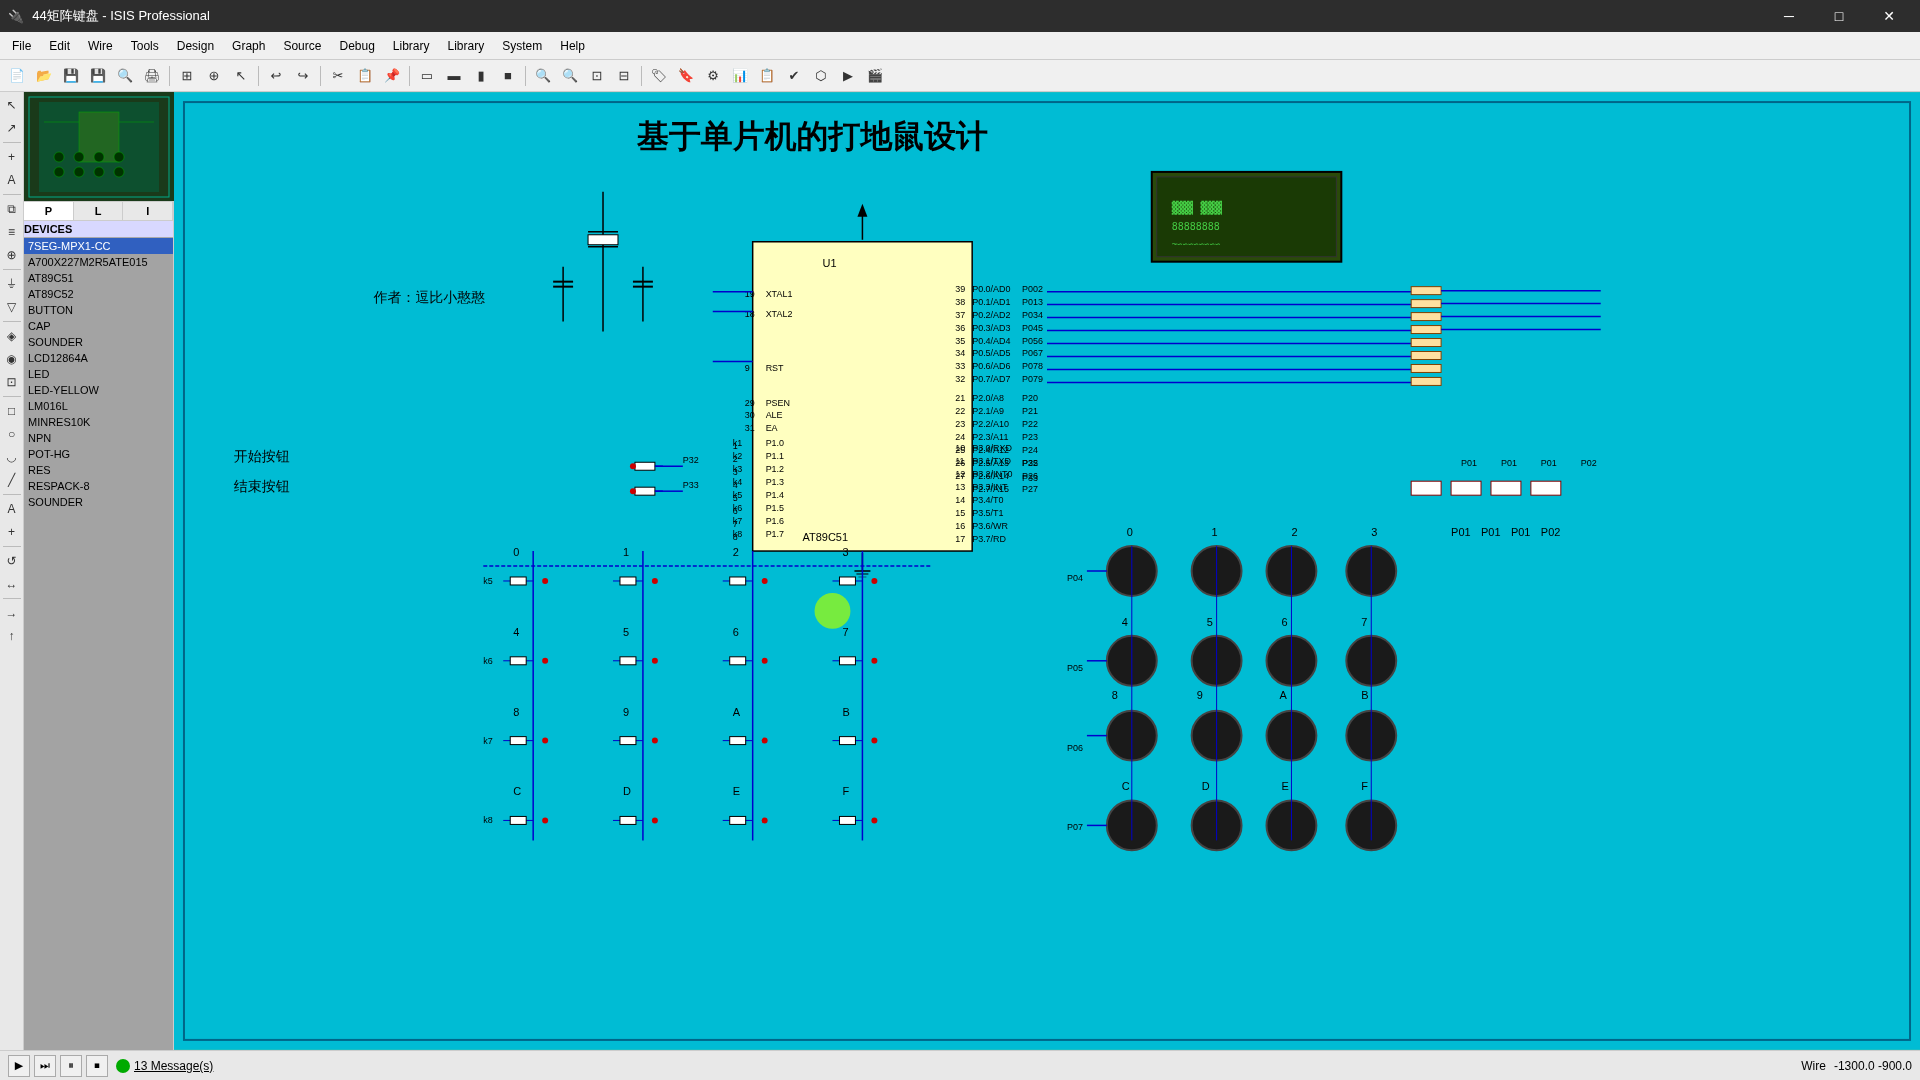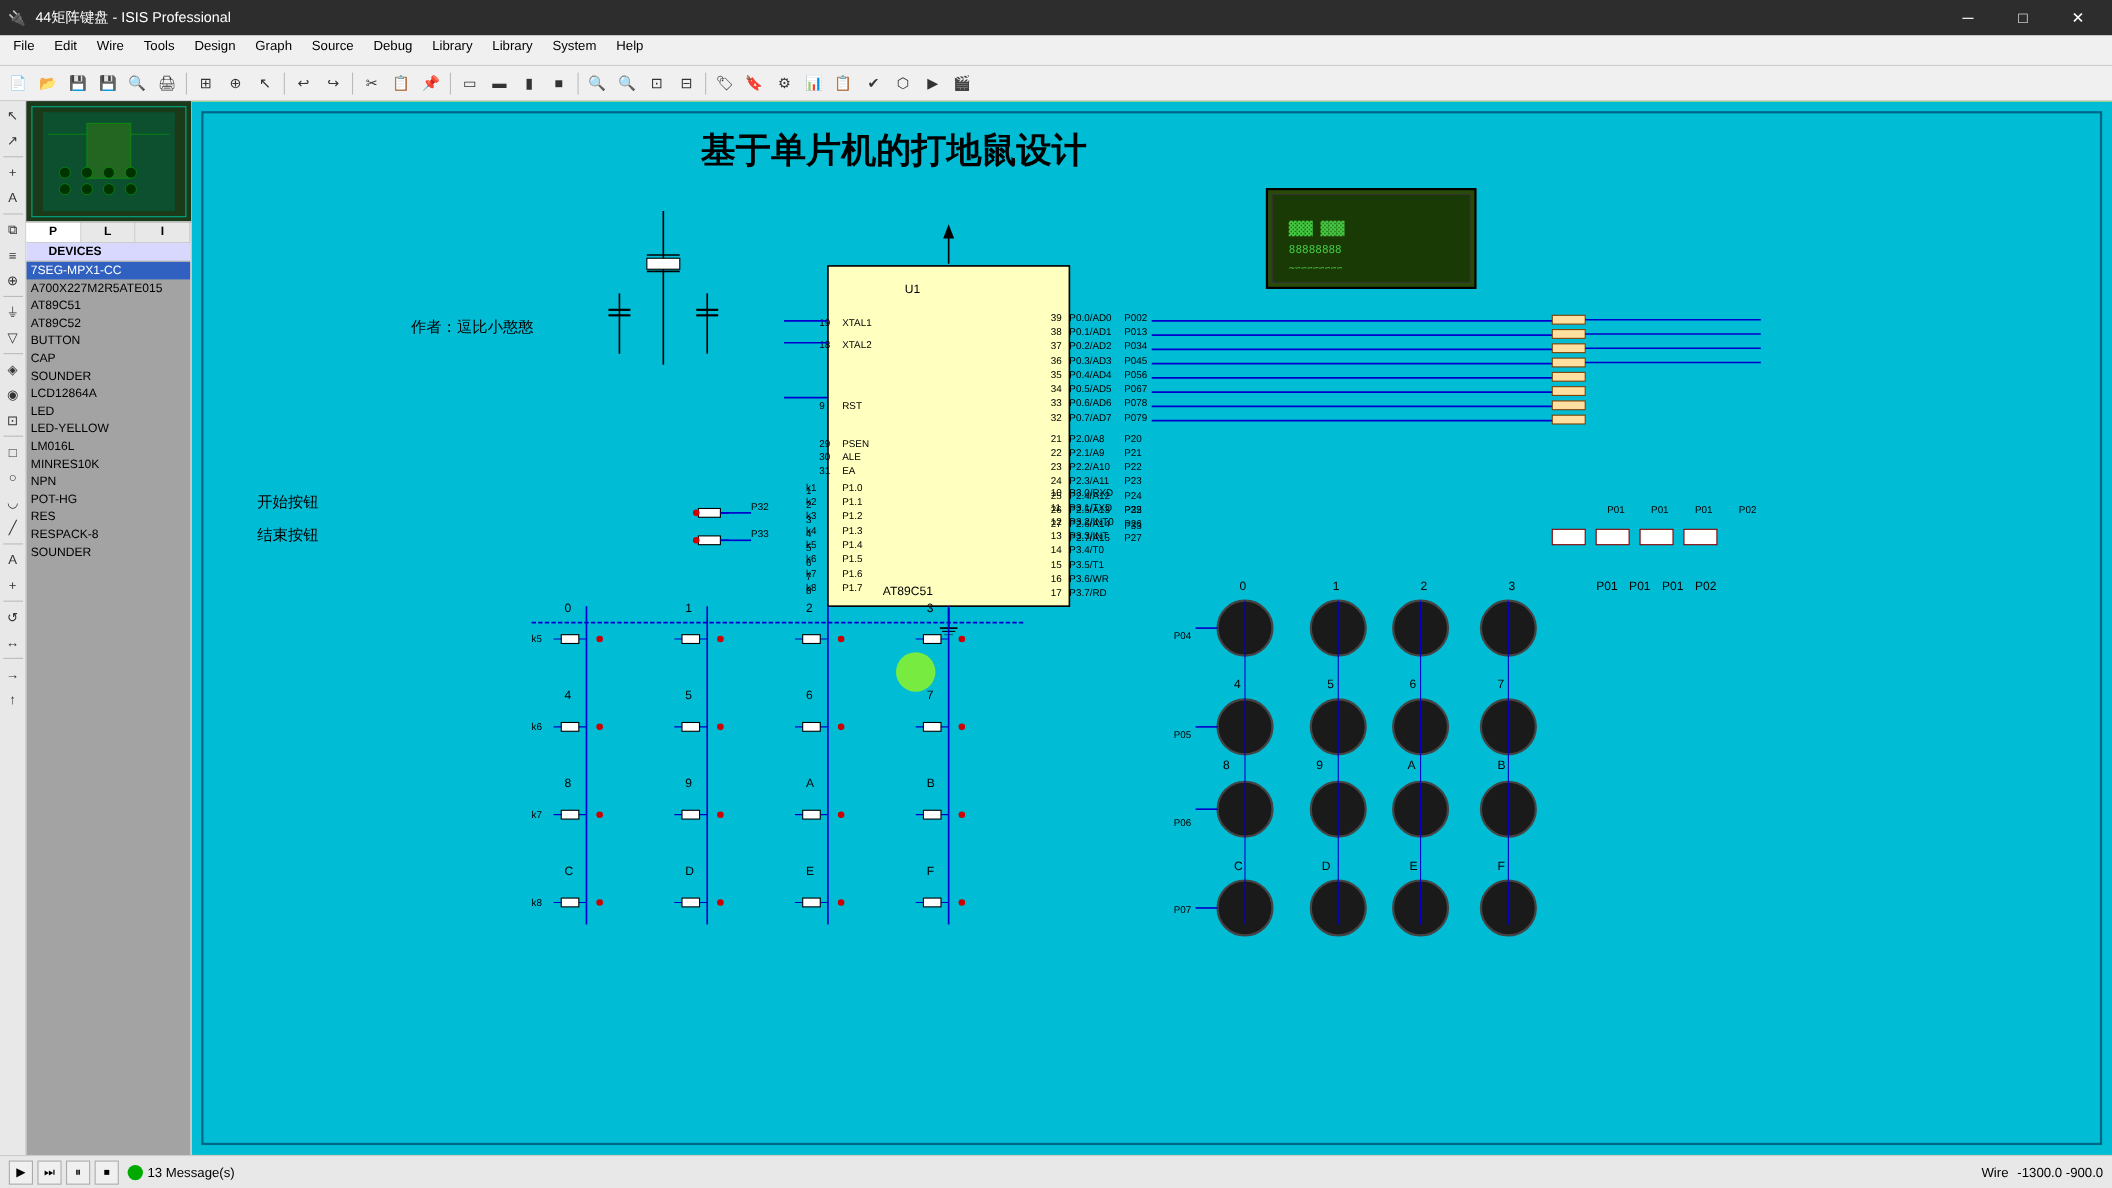--- a/index.html
+++ b/index.html
@@ -23,21 +23,21 @@
       border: none; background: transparent; color: #fff;
       cursor: pointer; font-size: 14px;
       display: flex; align-items: center; justify-content: center;
     }
 
     
     #menu-bar {
       height: 28px;
       background: #f0f0f0;
       display: flex;
-      align-items: flex-start;
+      align-items: center;
       padding: 0 4px;
       border-bottom: 1px solid #ccc;
       gap: 2px;
     }
     .menu-item {
       padding: 2px 8px;
       cursor: pointer;
       font-size: 12px;
       color: #000;
       border-radius: 2px;
@@ -121,21 +121,21 @@
       text-align: center;
       padding: 3px 2px;
       font-size: 11px;
       cursor: pointer;
       border-right: 1px solid #ccc;
       font-weight: bold;
     }
     .sidebar-tab.active { background: #fff; }
     #sidebar-device-label {
       background: #d8d8ff;
-      padding: 2px 20px;
+      padding: 2px 0;
       font-size: 11px;
       font-weight: bold;
       border-bottom: 1px solid #aaa;
     }
     #device-list {
       flex: 1;
       overflow-y: auto;
       background: #a3a3a3;
     }
     .device-item {
@@ -183,20 +183,21 @@
       background: #f0f0f0;
       cursor: pointer;
       display: flex; align-items: center; justify-content: center;
       font-size: 11px;
     }
     #status-msg {
       display: flex;
       align-items: center;
       gap: 4px;
       flex: 1;
+      text-decoration: underline;
     }
     #status-info {
       display: flex;
       align-items: flex-end;
       gap: 8px;
       margin-left: auto;
     }
     .info-dot {
       width: 14px; height: 14px;
       border-radius: 50%;

